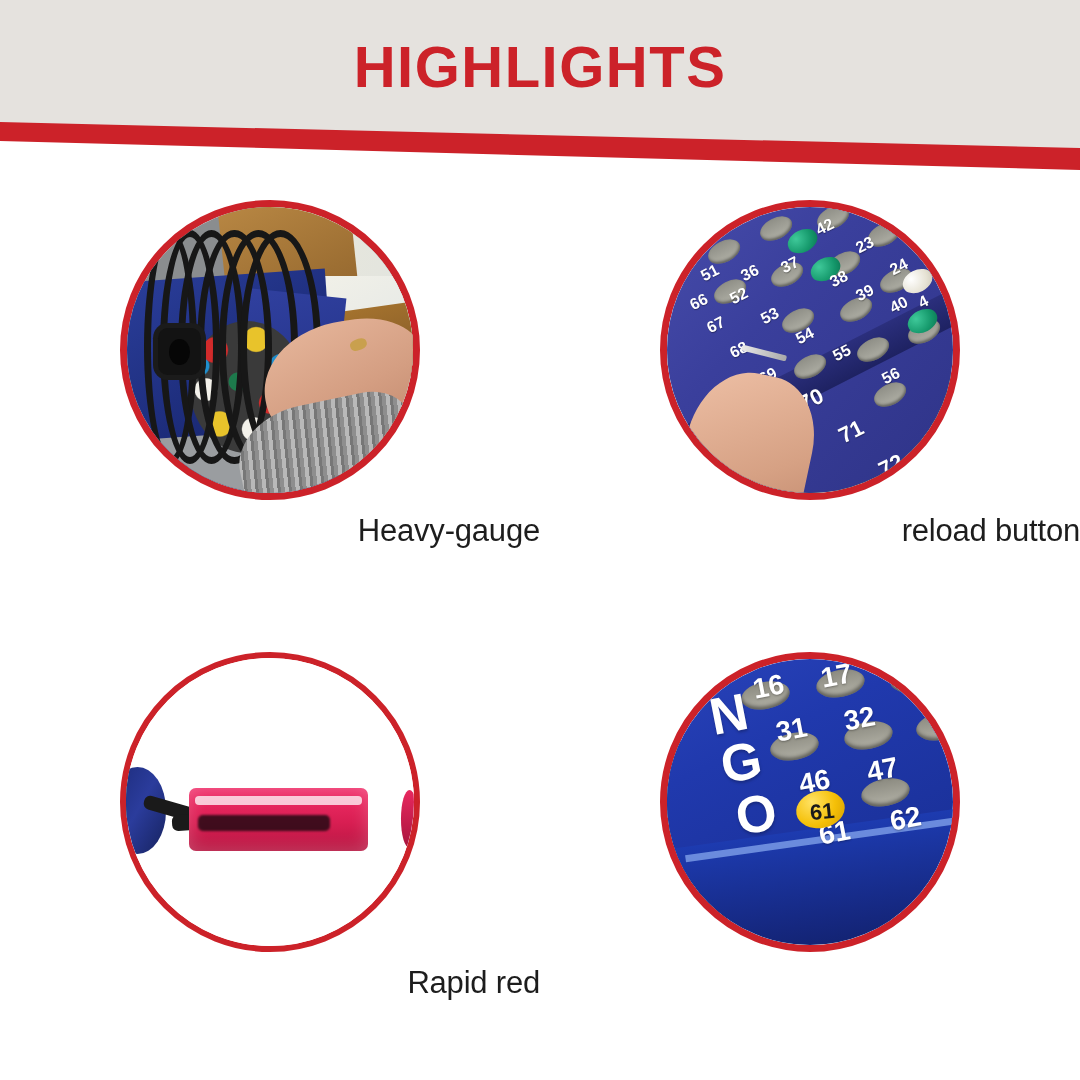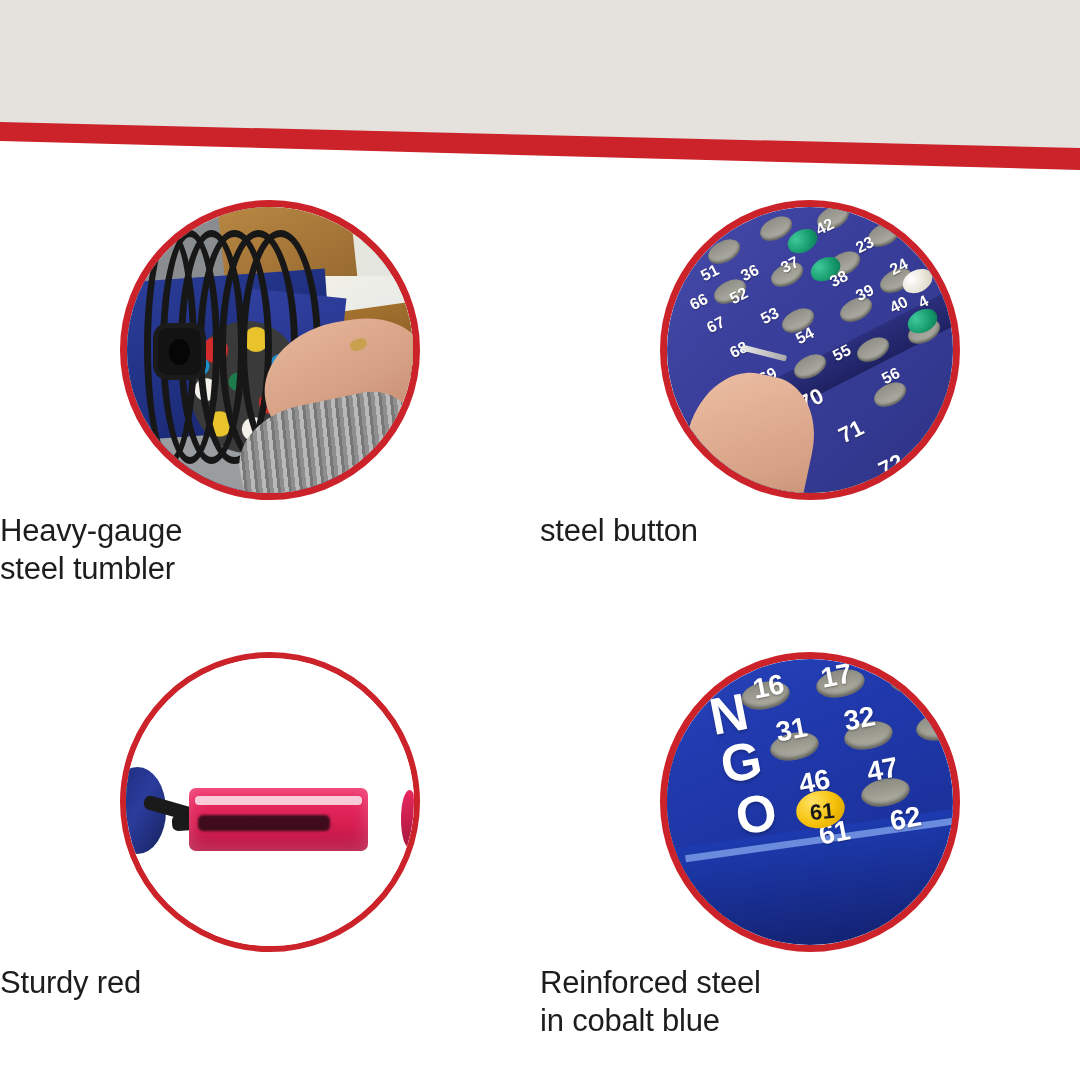--- a/index.html
+++ b/index.html
@@ -68,21 +68,21 @@
     overflow:hidden;
     border:7px solid #cc2229;
     background:#ffffff;
   }
   .circle.thin { border-width:6px; }
 
   .caption {
     position:absolute;
     left:0; right:0;
     top:336px;
-    text-align:left;
+    text-align:right;
     font-size:31px;
     line-height:1.22;
     color:#1d1d1d;
     font-family:"Liberation Sans", sans-serif;
     letter-spacing:-0.2px;
   }
 
   
   .ph1 { position:absolute; inset:0; background:#8a8d8f; }
   .ph1 .tile-bg {
@@ -379,20 +379,21 @@
     transform:rotate(-6deg);
   }
 </style>
 </head>
 <body>
 
 <div class="header-band">
   <div class="header-bg"></div>
   <div class="header-stripe-shadow"></div>
   <div class="header-stripe"></div>
+  <div class="header-title">HIGHLIGHTS</div>
 </div>
 
 <div class="grid">
 
   <div class="cell c0">
     <div class="circle-wrap">
       <div class="circle">
         <div class="ph1">
           <div class="tile-bg"></div>
           <div class="wood"></div>
@@ -413,21 +414,20 @@
           </div>
           <div class="crank"></div>
           <div class="hand"></div>
           <div class="ring-band"></div>
           <div class="sleeve"></div>
         </div>
       </div>
     </div>
     <div class="caption">
       <div>Heavy-gauge</div>
-      <div>steel tumbler</div>
     </div>
   </div>
 
   <div class="cell c1">
     <div class="circle-wrap">
       <div class="circle">
         <div class="ph2">
           <div class="tile"></div>
           <div class="wood"></div>
           <div class="board"></div>
@@ -477,41 +477,41 @@
             <div class="num" style="left:74%; top:86%;font-size:22px;">72</div>
             <div class="num" style="left:88%; top:30%;">4</div>
           </div>
 
           <div class="pin"></div>
           <div class="hand2"></div>
         </div>
       </div>
     </div>
     <div class="caption">
-      <div>steel button</div>
+      <div>reload button</div>
     </div>
   </div>
 
   <div class="cell c2">
     <div class="circle-wrap">
       <div class="circle thin">
         <div class="ph3">
           <div class="disc-dark"></div>
           <div class="disc"></div>
           <div class="arm"></div>
           <div class="arm2"></div>
           <div class="handle"></div>
           <div class="handle-cap"></div>
           <div class="handle-core"></div>
           <div class="handle-gloss"></div>
         </div>
       </div>
     </div>
     <div class="caption">
-      <div>Sturdy red</div>
+      <div>Rapid red</div>
     </div>
   </div>
 
   <div class="cell c3">
     <div class="circle-wrap">
       <div class="circle">
         <div class="ph4">
           <div class="side-face"></div>
           <div class="top-face"></div>
           <div class="front-face"></div>
@@ -536,19 +536,15 @@
           <div class="num4" style="left:46%; top:38%;">46</div>
           <div class="num4" style="left:70%; top:34%;">47</div>
           <div class="num4" style="left:53%; top:56%;">61</div>
           <div class="num4" style="left:78%; top:51%;">62</div>
 
           <div class="yball"></div>
           <div class="yball-num">61</div>
         </div>
       </div>
     </div>
-    <div class="caption">
-      <div>Reinforced steel</div>
-      <div>in cobalt blue</div>
-    </div>
   </div>
 
 </div>
 
 </body></html>

